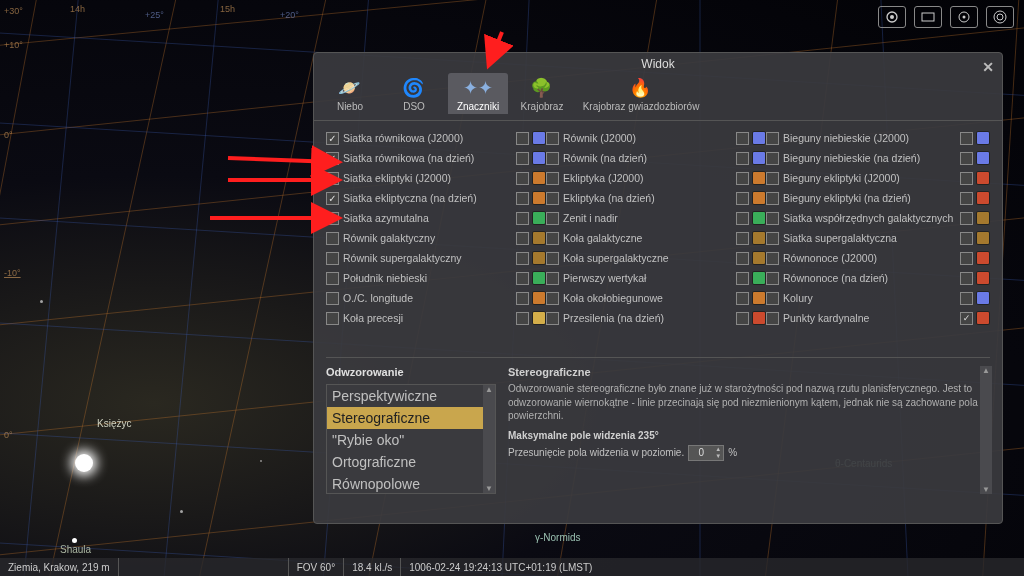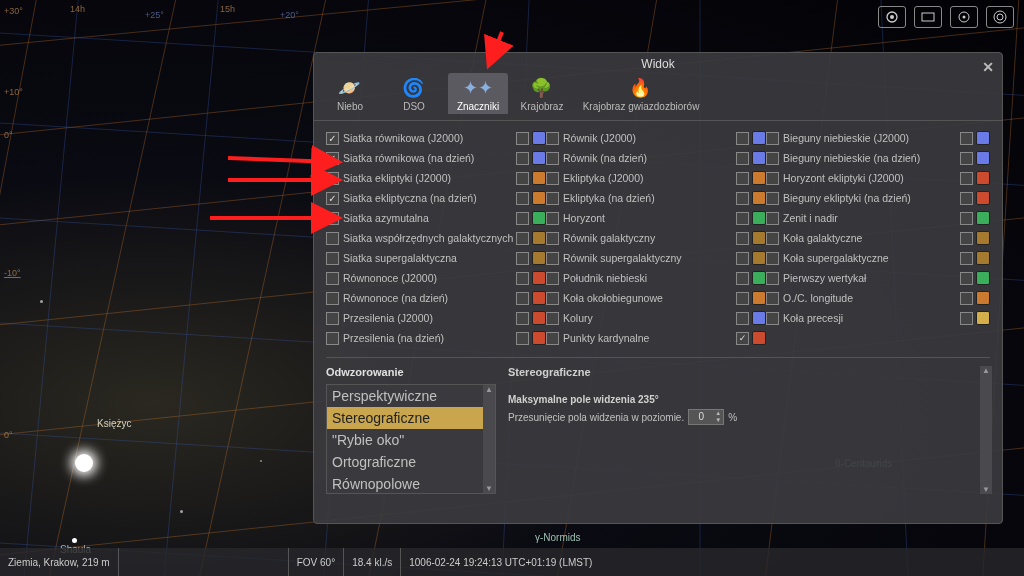--- a/index.html
+++ b/index.html
@@ -45,29 +45,29 @@
   .proj-section { margin-top:10px; border-top:1px solid #555; padding-top:8px; display:flex; gap:12px; }
   .proj-left { width:170px; }
   .proj-title { color:#e0e0e0; font-weight:bold; font-size:11px; margin-bottom:6px; }
   .proj-list { border:1px solid #555; background:#3a3a3e; height:110px; overflow:hidden; position:relative; }
   .proj-item { padding:3px 5px; color:#c0c0c0; font-size:14px; }
   .proj-item.selected { background:#c9a64d; color:#222; }
   .proj-scroll { position:absolute; right:0; top:0; bottom:0; width:12px; background:#4a4a4e; display:flex; flex-direction:column; align-items:center; justify-content:space-between; font-size:8px; color:#999;}
   .proj-right { flex:1; position:relative; }
   .proj-heading { font-weight:bold; color:#d0d0d0; margin-bottom:4px; }
   .proj-desc { color:#b0b0b0; font-size:10px; line-height:1.35; }
-  .proj-max { margin-top:16px; color:#d0d0d0; font-size:10px; font-weight:bold; }
+  .proj-max { margin-top:7px; color:#d0d0d0; font-size:10px; font-weight:bold; }
   .proj-shift { margin-top:4px; color:#c0c0c0; font-size:10px; display:flex; align-items:center; gap:4px; }
   .spin { width:36px; height:16px; border:1px solid #777; background:#555; display:inline-flex; }
   .spin-val { flex:1; text-align:center; font-size:10px; color:#ddd; line-height:14px;}
   .spin-btns { width:10px; display:flex; flex-direction:column; }
   .spin-btns span{ flex:1; font-size:6px; text-align:center; color:#bbb; }
   .right-scroll { position:absolute; right:-2px; top:0; bottom:0; width:12px; background:#4a4a4e; display:flex; flex-direction:column; align-items:center; justify-content:space-between; font-size:8px; color:#999;}
   
-  .status { position:absolute; left:0; right:0; bottom:0; height:28px; background:rgba(40,40,44,0.8);
+  .status { position:absolute; left:0; right:0; bottom:0; height:18px; background:rgba(40,40,44,0.8);
     display:flex; align-items:center; font-size:10px; color:#ccc;margin-top:44px; }
   .status span { padding:0 8px; border-right:1px solid #555; height:100%; display:flex; align-items:center;}
   
   .arrow { position:absolute; stroke:#ff1e1e; stroke-width:4; fill:#ff1e1e; }
 </style>
 </head>
 <body>
 
 <svg class="grid-layer orange" width="1024" height="576" viewBox="0 0 1024 576">
   <line x1="-50" y1="50" x2="1100" y2="-60"></line>
@@ -93,21 +93,21 @@
     <line x1="-50" y1="540" x2="1100" y2="610"></line>
   <line x1="80" y1="-20" x2="20" y2="620"></line>
     <line x1="220" y1="-20" x2="160" y2="620"></line>
   <line x1="370" y1="-20" x2="320" y2="620"></line>
     <line x1="530" y1="-20" x2="500" y2="620"></line>
   <line x1="700" y1="-20" x2="700" y2="620"></line>
     <line x1="880" y1="-20" x2="910" y2="620"></line>
 </svg>
 
 <div class="ra-label" style="left:4px; top:6px;">+30°</div>
-<div class="ra-label" style="left:4px; top:40px;margin-top:47px;">+10°</div>
+<div class="ra-label" style="left:4px; top:40px;">+10°</div>
 <div class="ra-label" style="left:4px; top:130px;">0°</div>
 <div class="ra-label" style="left:4px; top:268px;text-decoration:underline;">-10°</div>
 <div class="ra-label" style="left:4px; top:430px;">0°</div>
 <div class="ra-label" style="left:70px; top:4px;">14h</div>
 <div class="ra-label" style="left:220px; top:4px;">15h</div>
 <div class="ra-label" style="left:145px; top:10px; color:#7a90d0;">+25°</div>
 <div class="ra-label" style="left:280px; top:10px; color:#7a90d0;">+20°</div>
 
 <div class="star" style="left:75px; top:454px; width:18px; height:18px; box-shadow:0 0 12px 4px #fff;"></div>
 <div class="obj-label" style="left:97px; top:418px; color:#cfd2c0;">Księżyc</div>
@@ -212,21 +212,21 @@
           <span class="swatch" style="background:#cc7a2e;"></span>
         </div>
         <div class="opt-row">
           <span class="chk"></span>
           <span class="opt-label">Ekliptyka (J2000)</span>
           <span class="swatch-chk"></span>
           <span class="swatch" style="background:#cc7a2e;"></span>
         </div>
         <div class="opt-row">
           <span class="chk"></span>
-          <span class="opt-label">Horyzont ekliptyki (J2000)</span>
+          <span class="opt-label">Bieguny ekliptyki (J2000)</span>
           <span class="swatch-chk"></span>
           <span class="swatch" style="background:#cc4a2e;"></span>
         </div>
         <div class="opt-row">
           <span class="chk checked"></span>
           <span class="opt-label">Siatka ekliptyczna (na dzień)</span>
           <span class="swatch-chk"></span>
           <span class="swatch" style="background:#cc7a2e;"></span>
         </div>
         <div class="opt-row">
@@ -242,107 +242,95 @@
           <span class="swatch" style="background:#cc4a2e;"></span>
         </div>
         <div class="opt-row">
           <span class="chk"></span>
           <span class="opt-label">Siatka azymutalna</span>
           <span class="swatch-chk"></span>
           <span class="swatch" style="background:#3aae5a;"></span>
         </div>
         <div class="opt-row">
           <span class="chk"></span>
-          <span class="opt-label">Horyzont</span>
+          <span class="opt-label">Zenit i nadir</span>
           <span class="swatch-chk"></span>
           <span class="swatch" style="background:#3aae5a;"></span>
         </div>
         <div class="opt-row">
           <span class="chk"></span>
-          <span class="opt-label">Zenit i nadir</span>
+          <span class="opt-label">Siatka współrzędnych galaktycznych</span>
+          <span class="swatch-chk"></span>
+          <span class="swatch" style="background:#a5792e;"></span>
+        </div>
+        <div class="opt-row">
+          <span class="chk"></span>
+          <span class="opt-label">Równik galaktyczny</span>
+          <span class="swatch-chk"></span>
+          <span class="swatch" style="background:#a5792e;"></span>
+        </div>
+        <div class="opt-row">
+          <span class="chk"></span>
+          <span class="opt-label">Koła galaktyczne</span>
+          <span class="swatch-chk"></span>
+          <span class="swatch" style="background:#a5792e;"></span>
+        </div>
+        <div class="opt-row">
+          <span class="chk"></span>
+          <span class="opt-label">Siatka supergalaktyczna</span>
+          <span class="swatch-chk"></span>
+          <span class="swatch" style="background:#a5792e;"></span>
+        </div>
+        <div class="opt-row">
+          <span class="chk"></span>
+          <span class="opt-label">Równik supergalaktyczny</span>
+          <span class="swatch-chk"></span>
+          <span class="swatch" style="background:#a5792e;"></span>
+        </div>
+        <div class="opt-row">
+          <span class="chk"></span>
+          <span class="opt-label">Koła supergalaktyczne</span>
+          <span class="swatch-chk"></span>
+          <span class="swatch" style="background:#a5792e;"></span>
+        </div>
+        <div class="opt-row">
+          <span class="chk"></span>
+          <span class="opt-label">Równonoce (J2000)</span>
+          <span class="swatch-chk"></span>
+          <span class="swatch" style="background:#cc4a2e;"></span>
+        </div>
+        <div class="opt-row">
+          <span class="chk"></span>
+          <span class="opt-label">Południk niebieski</span>
           <span class="swatch-chk"></span>
           <span class="swatch" style="background:#3aae5a;"></span>
         </div>
         <div class="opt-row">
           <span class="chk"></span>
-          <span class="opt-label">Siatka współrzędnych galaktycznych</span>
-          <span class="swatch-chk"></span>
-          <span class="swatch" style="background:#a5792e;"></span>
-        </div>
-        <div class="opt-row">
-          <span class="chk"></span>
-          <span class="opt-label">Równik galaktyczny</span>
-          <span class="swatch-chk"></span>
-          <span class="swatch" style="background:#a5792e;"></span>
-        </div>
-        <div class="opt-row">
-          <span class="chk"></span>
-          <span class="opt-label">Koła galaktyczne</span>
-          <span class="swatch-chk"></span>
-          <span class="swatch" style="background:#a5792e;"></span>
-        </div>
-        <div class="opt-row">
-          <span class="chk"></span>
-          <span class="opt-label">Siatka supergalaktyczna</span>
-          <span class="swatch-chk"></span>
-          <span class="swatch" style="background:#a5792e;"></span>
-        </div>
-        <div class="opt-row">
-          <span class="chk"></span>
-          <span class="opt-label">Równik supergalaktyczny</span>
-          <span class="swatch-chk"></span>
-          <span class="swatch" style="background:#a5792e;"></span>
-        </div>
-        <div class="opt-row">
-          <span class="chk"></span>
-          <span class="opt-label">Koła supergalaktyczne</span>
-          <span class="swatch-chk"></span>
-          <span class="swatch" style="background:#a5792e;"></span>
-        </div>
-        <div class="opt-row">
-          <span class="chk"></span>
-          <span class="opt-label">Równonoce (J2000)</span>
-          <span class="swatch-chk"></span>
-          <span class="swatch" style="background:#cc4a2e;"></span>
-        </div>
-        <div class="opt-row">
-          <span class="chk"></span>
-          <span class="opt-label">Południk niebieski</span>
+          <span class="opt-label">Pierwszy wertykał</span>
           <span class="swatch-chk"></span>
           <span class="swatch" style="background:#3aae5a;"></span>
         </div>
         <div class="opt-row">
           <span class="chk"></span>
-          <span class="opt-label">Pierwszy wertykał</span>
-          <span class="swatch-chk"></span>
-          <span class="swatch" style="background:#3aae5a;"></span>
-        </div>
-        <div class="opt-row">
-          <span class="chk"></span>
           <span class="opt-label">Równonoce (na dzień)</span>
           <span class="swatch-chk"></span>
           <span class="swatch" style="background:#cc4a2e;"></span>
         </div>
         <div class="opt-row">
           <span class="chk"></span>
+          <span class="opt-label">O./C. longitude</span>
+          <span class="swatch-chk"></span>
+          <span class="swatch" style="background:#cc7a2e;"></span>
+        </div>
+        <div class="opt-row">
+          <span class="chk"></span>
           <span class="opt-label">Koła okołobiegunowe</span>
           <span class="swatch-chk"></span>
           <span class="swatch" style="background:#cc7a2e;"></span>
-        </div>
-        <div class="opt-row">
-          <span class="chk"></span>
-          <span class="opt-label">O./C. longitude</span>
-          <span class="swatch-chk"></span>
-          <span class="swatch" style="background:#cc7a2e;"></span>
-        </div>
-        <div class="opt-row">
-          <span class="chk"></span>
-          <span class="opt-label">Przesilenia (J2000)</span>
-          <span class="swatch-chk"></span>
-          <span class="swatch" style="background:#cc4a2e;"></span>
         </div>
         <div class="opt-row">
           <span class="chk"></span>
           <span class="opt-label">Kolury</span>
           <span class="swatch-chk"></span>
           <span class="swatch" style="background:#6a7ae6;"></span>
         </div>
         <div class="opt-row">
           <span class="chk"></span>
           <span class="opt-label">Koła precesji</span>
@@ -374,20 +362,21 @@
             <div class="proj-item">Ortograficzne</div>
             <div class="proj-item">Równopolowe</div>
             <div class="proj-scroll">
               <span>▲</span>
               <span>▼</span>
             </div>
         </div>
       </div>
       <div class="proj-right">
         <div class="proj-heading">Stereograficzne</div>
+        <div class="proj-desc">Odwzorowanie stereograficzne było znane już w starożytności pod nazwą rzutu planisferycznego. Jest to odwzorowanie wiernokątne - linie przecinają się pod niezmienionym kątem, jednak nie są zachowane pola powierzchni.</div>
         <div class="proj-max">Maksymalne pole widzenia 235°</div>
         <div class="proj-shift">
           <span>Przesunięcie pola widzenia w poziomie.</span>
           <span class="spin">
             <span class="spin-val">0</span>
             <span class="spin-btns">
                 <span>▲</span>
                 <span>▼</span>
               </span>
           </span>

